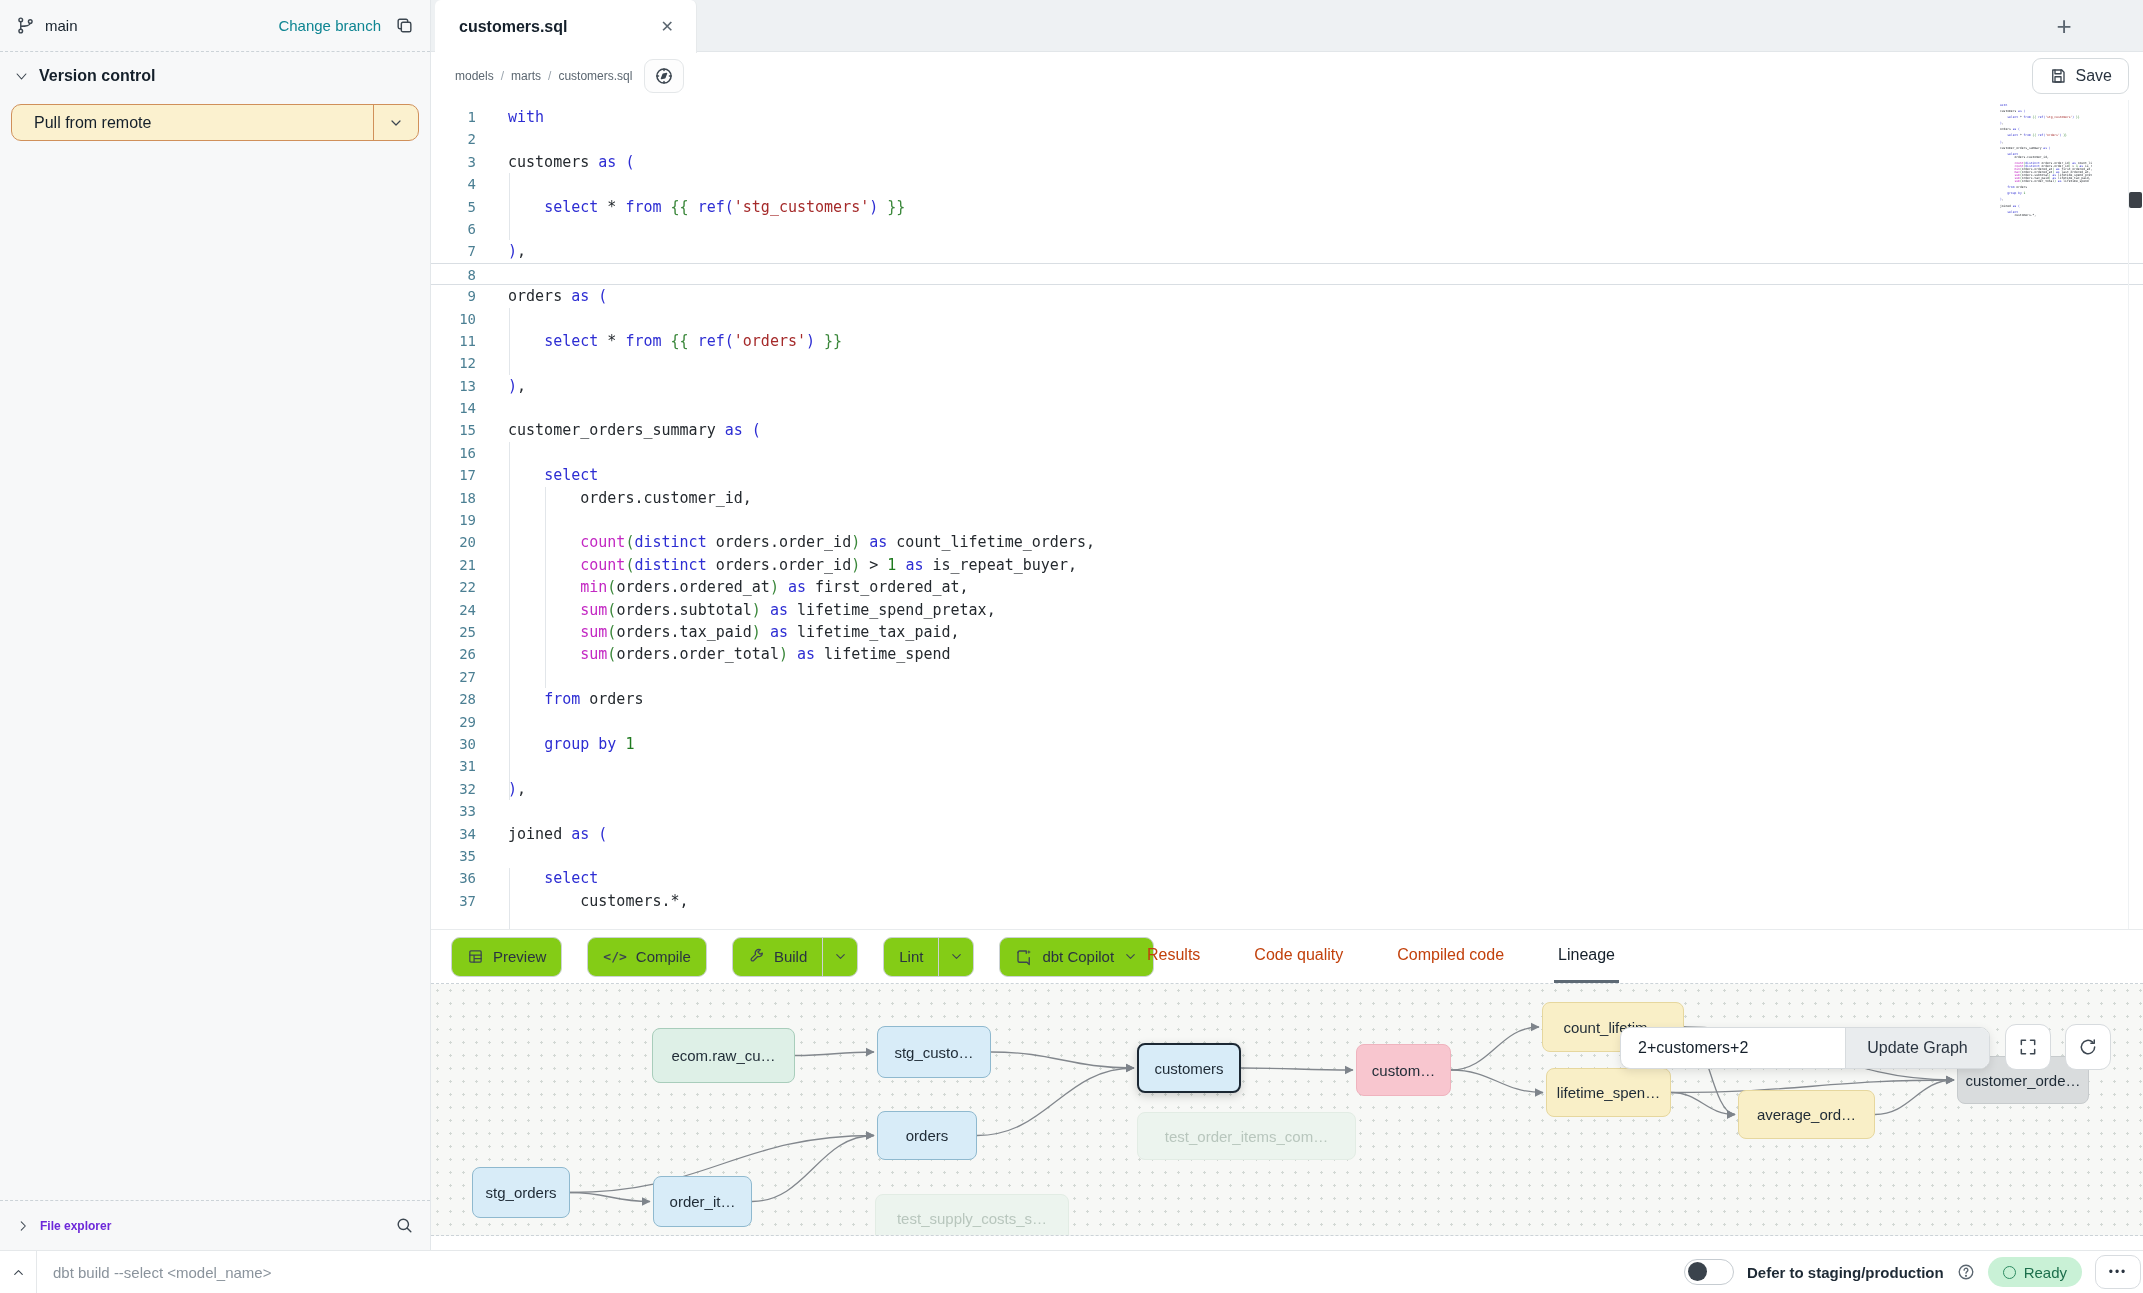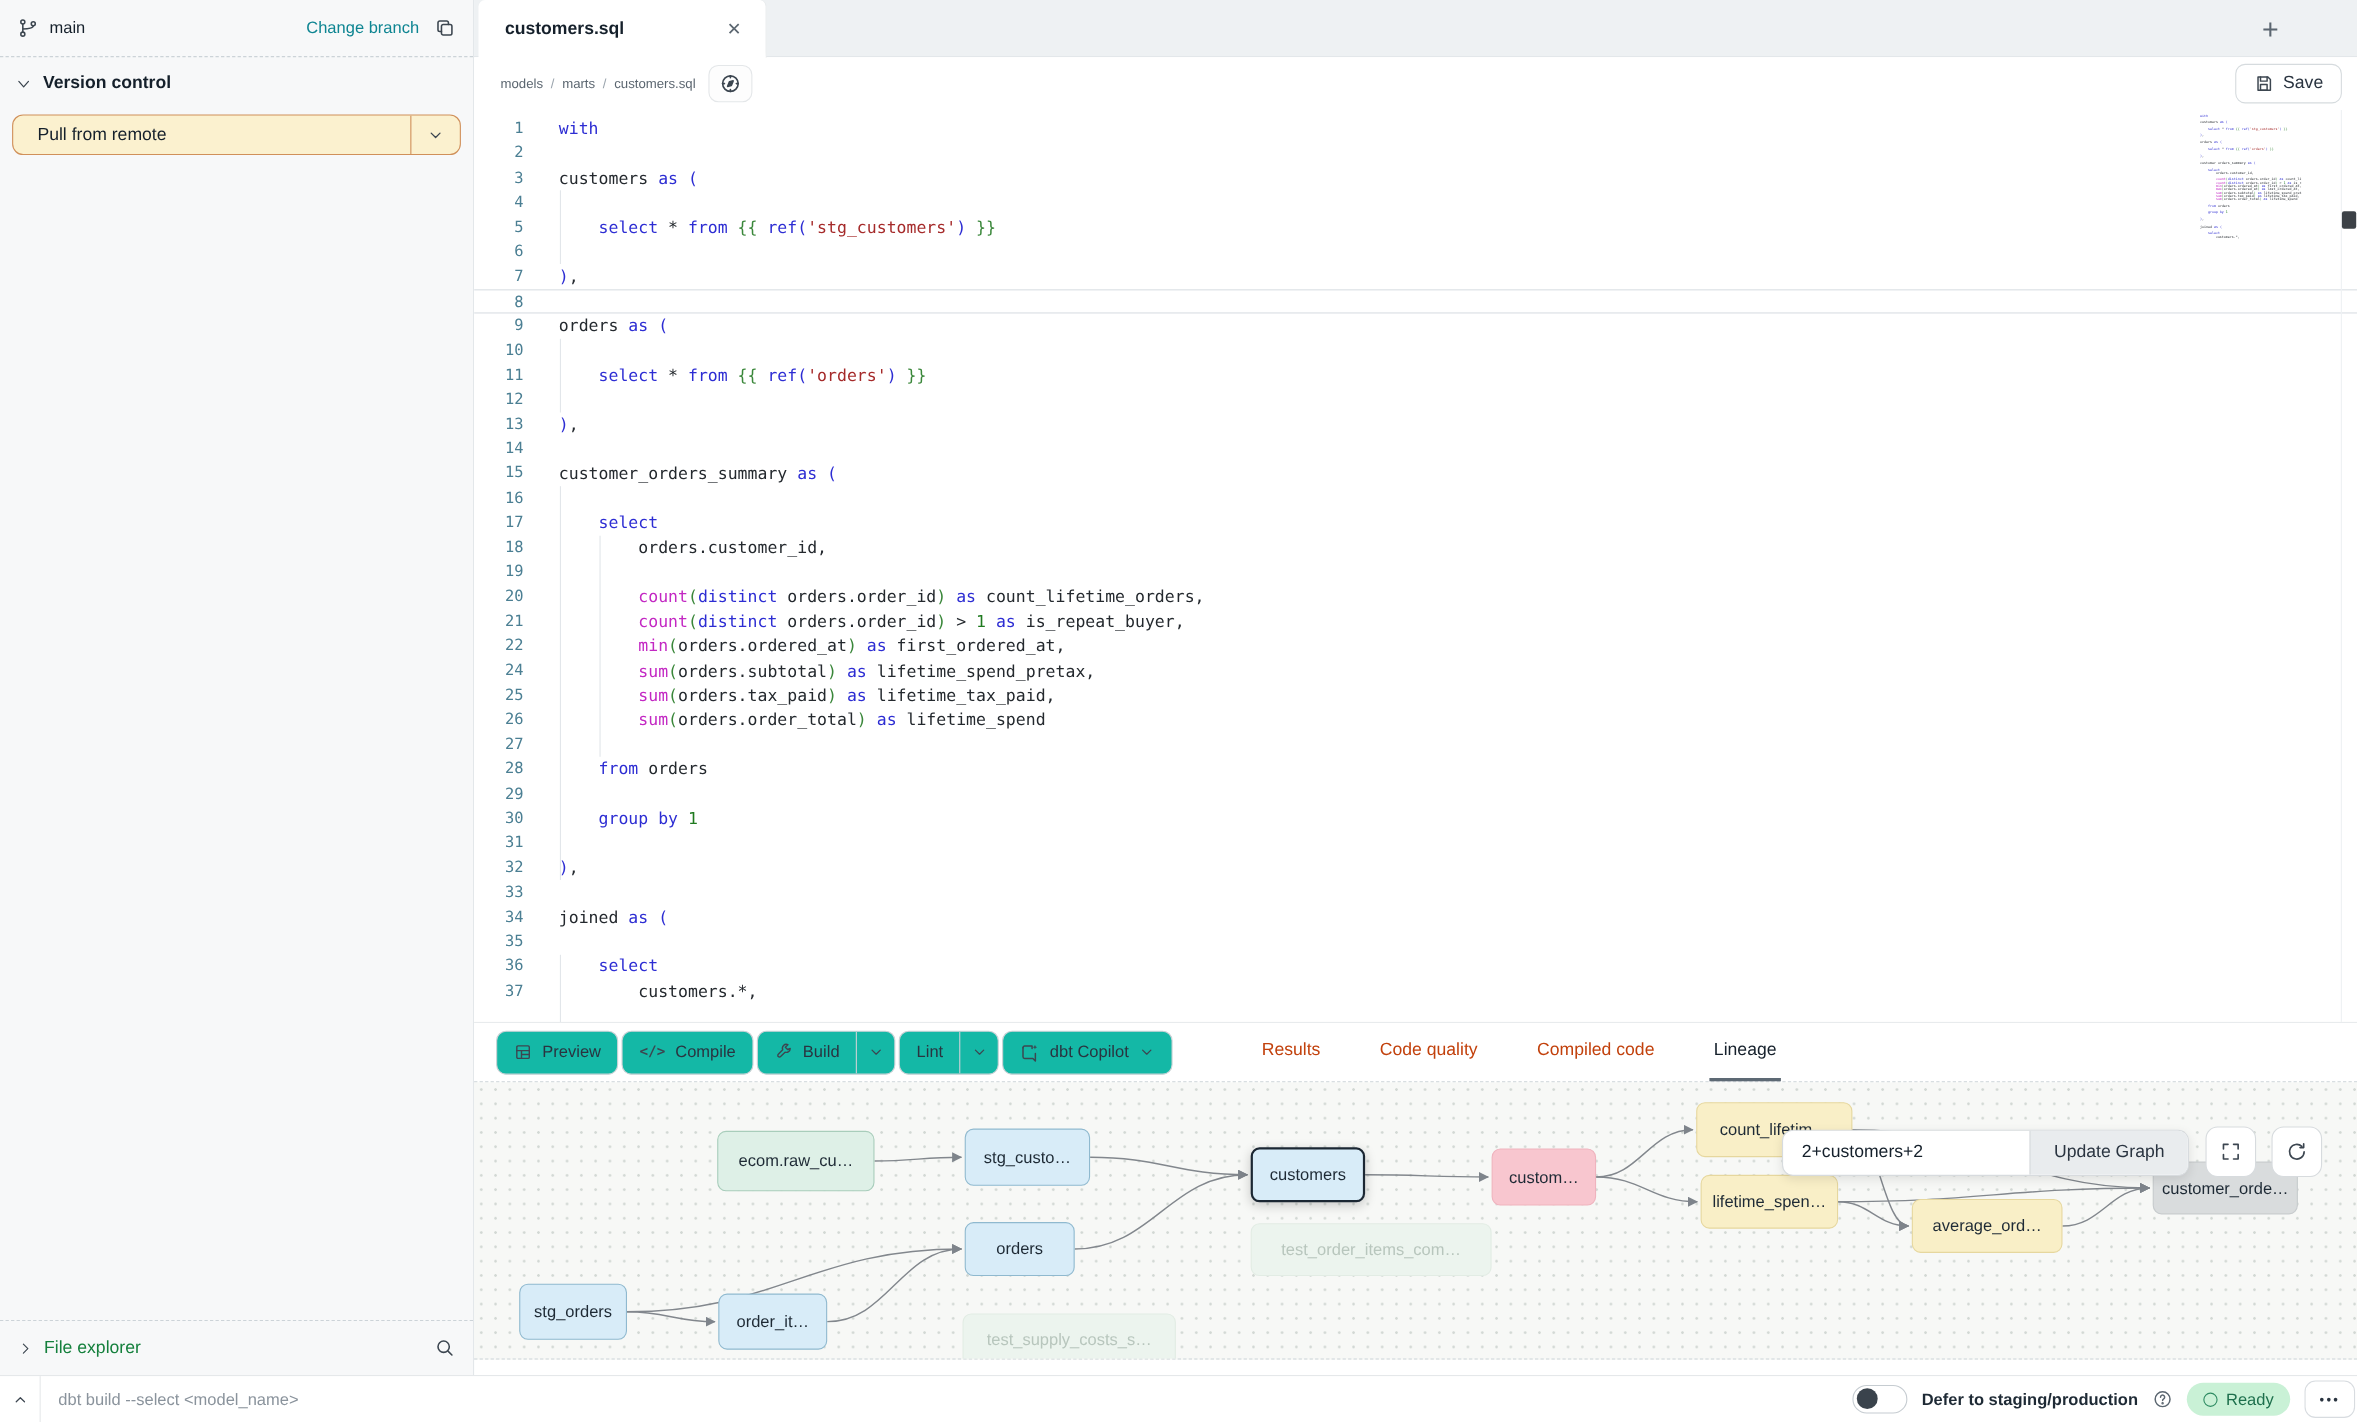--- a/index.html
+++ b/index.html
@@ -16,21 +16,21 @@
   .link-teal { color:#0e8592; font-size:15px; cursor:pointer; }
   .vc-head { height:48px; display:flex; align-items:center; padding:0 14px; gap:10px; }
   .vc-head .t { font-weight:bold; font-size:16px; color:#15202b; }
   .pull-btn { margin:4px 11px 0 11px; height:37px; border:1px solid #d0905a; border-radius:10px;
               background:#fbf1cf; display:flex; align-items:center; overflow:hidden; }
   .pull-btn .lbl { flex:1; padding-left:22px; font-size:16px; color:#15202b; }
   .pull-btn .sep { width:1px; align-self:stretch; background:#d0905a; }
   .pull-btn .car { width:44px; display:flex; align-items:center; justify-content:center; }
   .sidebar .fill { flex:1; }
   .fx-row { height:50px; border-top:1px dashed #ccd3d8; display:flex; align-items:center; padding:0 16px; gap:10px; }
-  .fx-row .t { font-weight:normal; font-size:16px; color:#15803d; flex:1; }
+  .fx-row .t { font-weight:bold; font-size:12px; color:#6d28d9; flex:1; }
 
   
   .main { flex:1; display:flex; flex-direction:column; min-width:0; position:relative; }
   .tabbar { height:52px; background:#eef1f3; border-bottom:1px solid #e2e6e9; position:relative; }
   .tab-active { position:absolute; left:4px; top:0; height:53px; width:262px; background:#fff;
                 border-right:1px solid #e6e9eb; border-radius:6px 6px 0 0; display:flex; align-items:center;
                 padding:0 18px 0 24px; z-index:2; }
   .tab-active .t { font-weight:bold; font-size:16px; color:#15202b; flex:1; }
   .tab-active .x { color:#5b6670; font-size:16px; cursor:pointer; padding:2px 4px; }
   .newtab { position:absolute; right:52px; top:0; height:52px; width:54px; display:flex; align-items:center;
@@ -56,22 +56,22 @@
   .tk-p { color:#24292e; } .tk-w { color:#24292e; }
   .guide { position:absolute; width:1px; background:#e2e6ea; }
   .minimap { position:absolute; right:51px; top:4px; width:92px; height:240px; overflow:hidden; }
   .mini-row { height:3.05px; white-space:pre; font-size:3px; line-height:3.05px; font-family:"DejaVu Sans Mono",monospace; }
   .vtrack { position:absolute; right:0; top:0; bottom:0; width:15px; border-left:1px solid #eef1f3; }
   .vthumb { position:absolute; right:1px; top:92px; width:13px; height:16px; background:#3c4147; border-radius:2px; }
 
   
   .toolrow { height:54px; display:flex; align-items:center; padding-left:20px; border-bottom:1px dashed #ccd3d8;
              background:#fff; position:relative; }
-  .btn { height:40px; border:1px solid #ccd2d6; border-radius:9px; background:#14b8a6; display:flex; align-items:center;
-         font-size:15px; color:#2a3440; margin-right:3px; overflow:hidden; cursor:pointer; }
+  .btn { height:40px; border:1px solid #ccd2d6; border-radius:9px; background:#84cc16; display:flex; align-items:center;
+         font-size:15px; color:#2a3440; margin-right:25px; overflow:hidden; cursor:pointer; }
   .btn .seg { display:flex; align-items:center; gap:9px; padding:0 15px; height:100%; }
   .btn .div { width:1px; height:100%; background:#ccd2d6; }
   .btn .carseg { width:34px; display:flex; align-items:center; justify-content:center; height:100%; }
   .glyph-code { font-family:"DejaVu Sans Mono",monospace; font-size:13px; font-weight:bold; color:#3c4650; }
   .ptabs { position:absolute; left:712px; top:0; height:100%; display:flex; gap:46px; align-items:stretch; }
   .ptab { display:flex; align-items:center; font-size:16px; color:#c2410c; cursor:pointer; border-bottom:3px solid transparent; padding:0 4px; }
   .ptab.on { border-bottom-color:#5d6974; color:#15202b; }
 
   
   .lineage { height:252px; position:relative; background:#f7f8f6;

